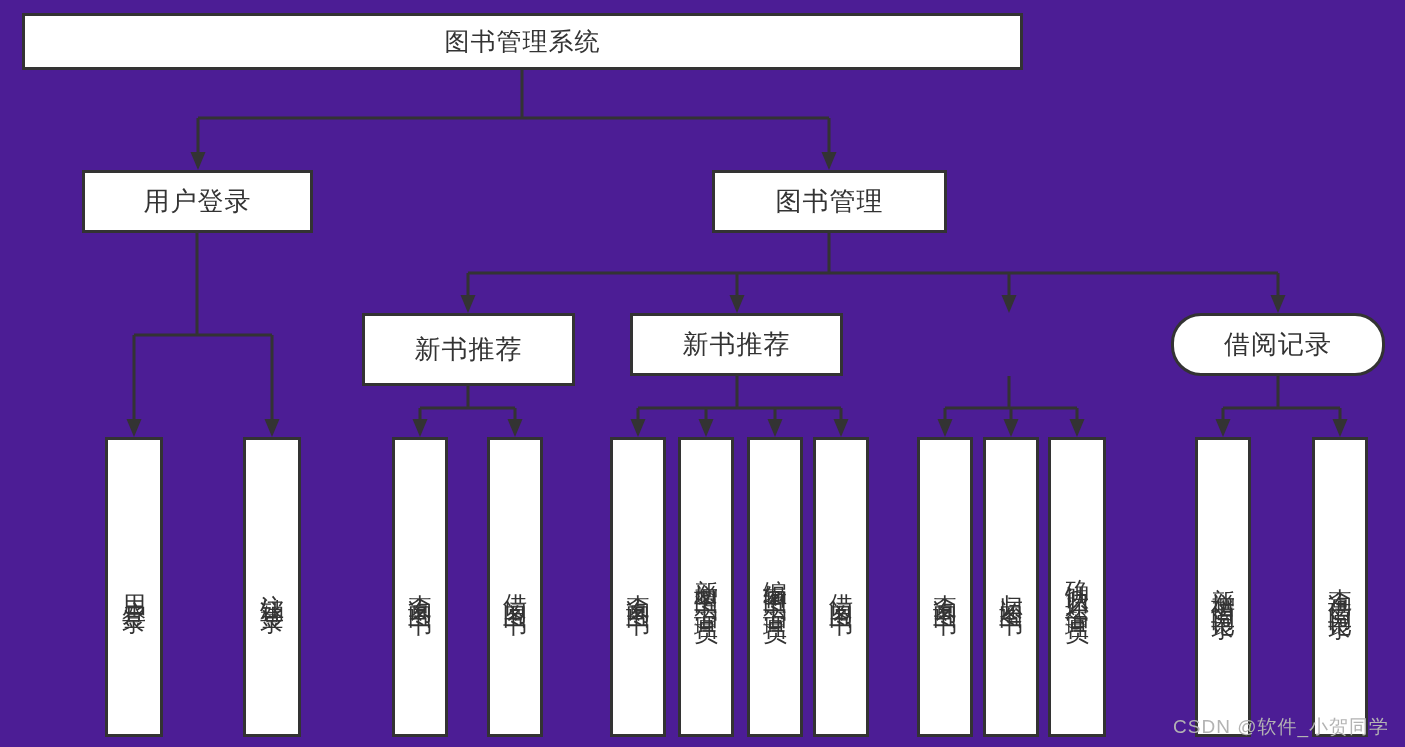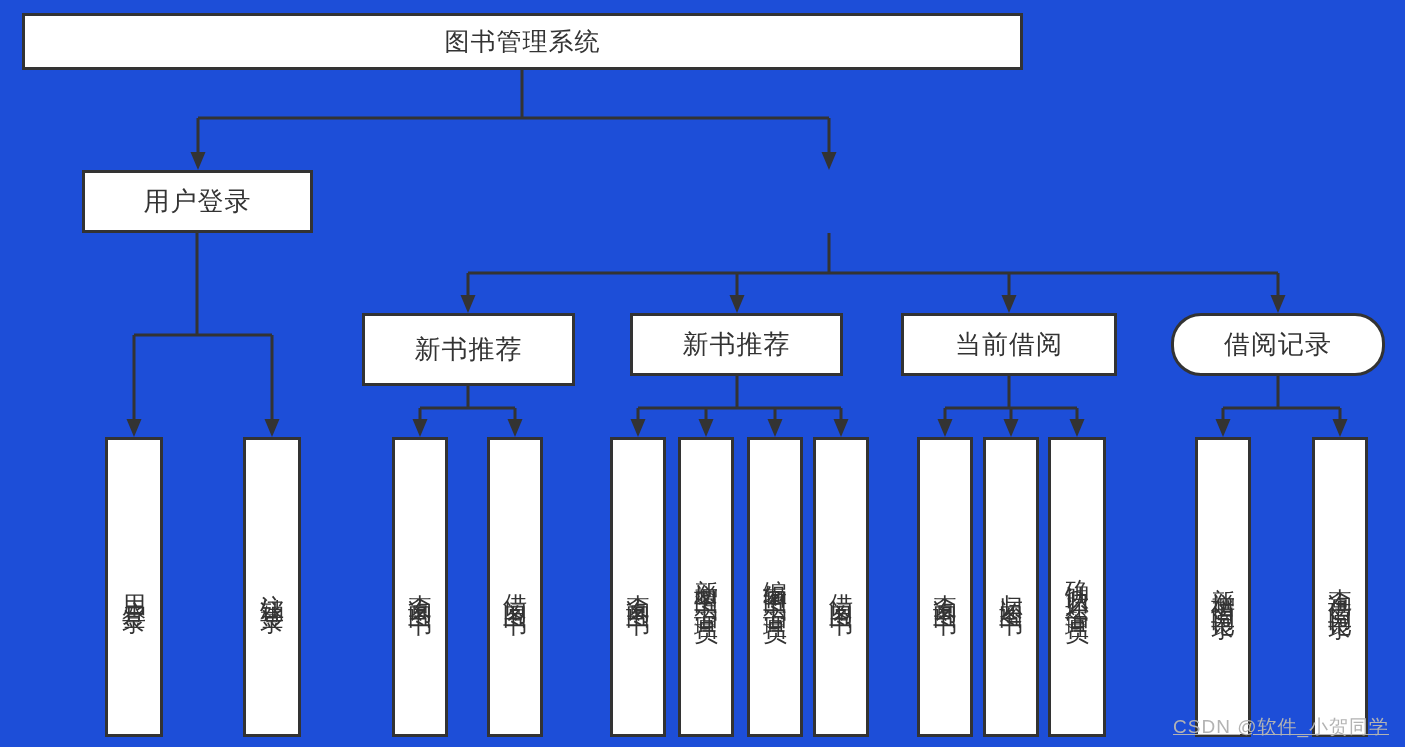--- a/index.html
+++ b/index.html
@@ -1,20 +1,20 @@
 <!DOCTYPE html>
 <html><head>
 <meta charset="utf-8">
 <style>
   html, body { margin: 0; padding: 0; background: #ffffff; }
   #canvas {
     position: relative;
     width: 1405px;
     height: 747px;
-    background: #1d4ed8;
+    background: #4c1d95;
     font-family: "Liberation Sans", "DejaVu Sans", sans-serif;
     overflow: hidden;
   }
   #connectors {
     position: absolute;
     left: 0; top: 0;
     width: 1405px; height: 747px;
     pointer-events: none;
   }
   .node {
@@ -39,21 +39,20 @@
     padding: 6px 0;
   }
   .watermark {
     position: absolute;
     top: 714px;
     right: 16px;
     font-size: 19px;
     color: #b3b3b3;
     letter-spacing: 1px;
     white-space: nowrap;
-    text-decoration: underline;
   }
 </style>
 </head>
 <body>
 
 <div id="canvas">
 
   <svg id="connectors" viewBox="0 0 1405 747" xmlns="http://www.w3.org/2000/svg">
 
     <path d="M522,70 L522,118
@@ -111,29 +110,29 @@
              M1332.5,419 L1347.5,419 L1340,437 Z"></path>
   </svg>
 
   <div class="node root-node" style="left:22px; top:13px; width:1001px; height:57px;">
     <span>图书管理系统</span>
   </div>
 
   <div class="node h-node" style="left:82px; top:170px; width:231px; height:63px;">
     <span>用户登录</span>
   </div>
+  <div class="node h-node" style="left:712px; top:170px; width:235px; height:63px;">
+    <span>图书管理</span>
+  </div>
 
   <div class="node h-node" style="left:362px; top:313px; width:213px; height:73px;">
     <span>新书推荐</span>
   </div>
   <div class="node h-node" style="left:630px; top:313px; width:213px; height:63px;">
     <span>新书推荐</span>
-  </div>
-  <div class="node h-node" style="left:901px; top:313px; width:216px; height:63px;">
-    <span>当前借阅</span>
   </div>
   <div class="node h-node" style="left:1171px; top:313px; width:214px; height:63px;border-radius:30px;">
     <span>借阅记录</span>
   </div>
 
   <div class="node v-node" style="left:105px; top:437px; width:58px; height:300px;">
     <span>用户登录</span>
   </div>
   <div class="node v-node" style="left:243px; top:437px; width:58px; height:300px;">
     <span>注销登录</span>

